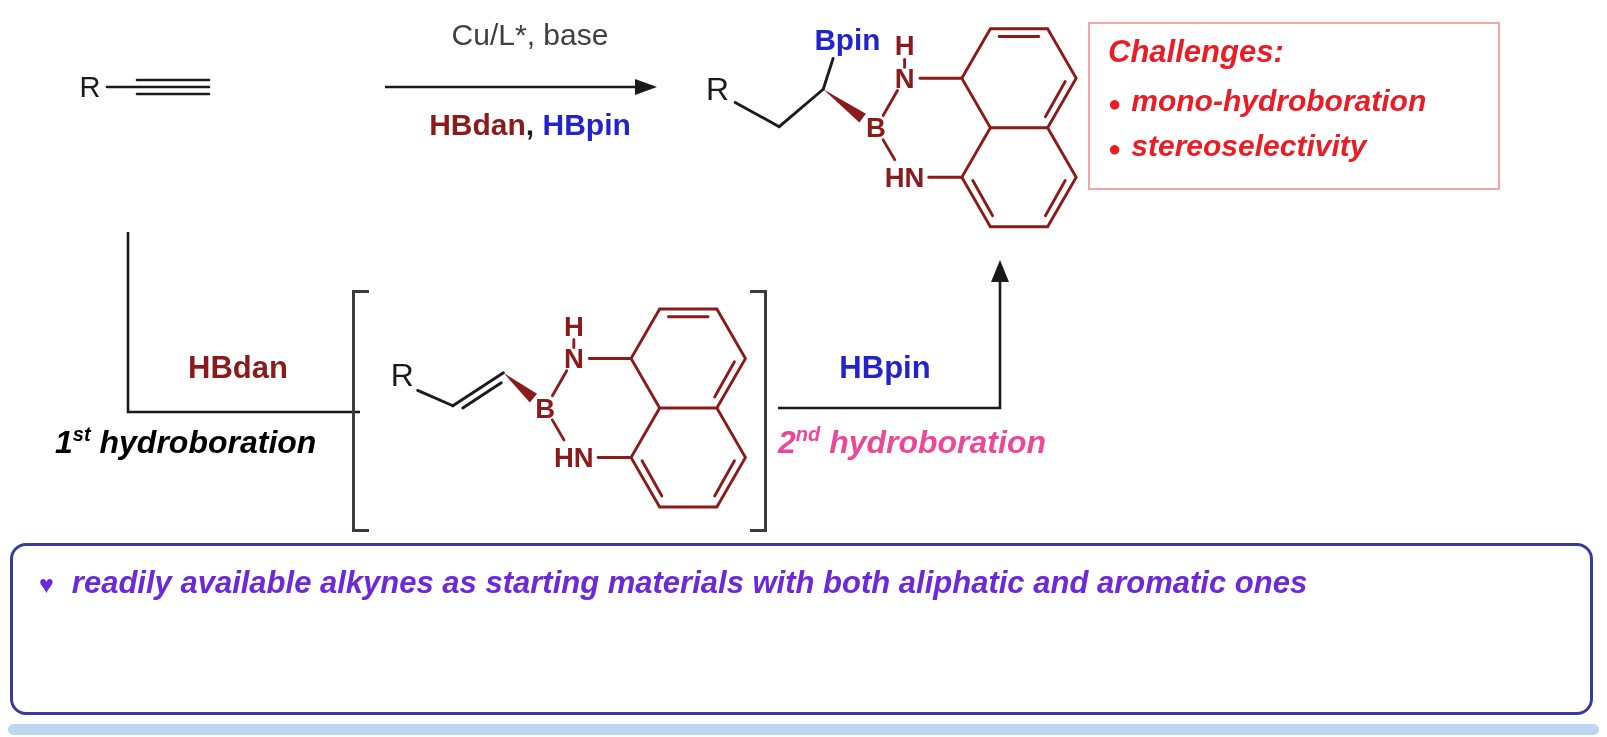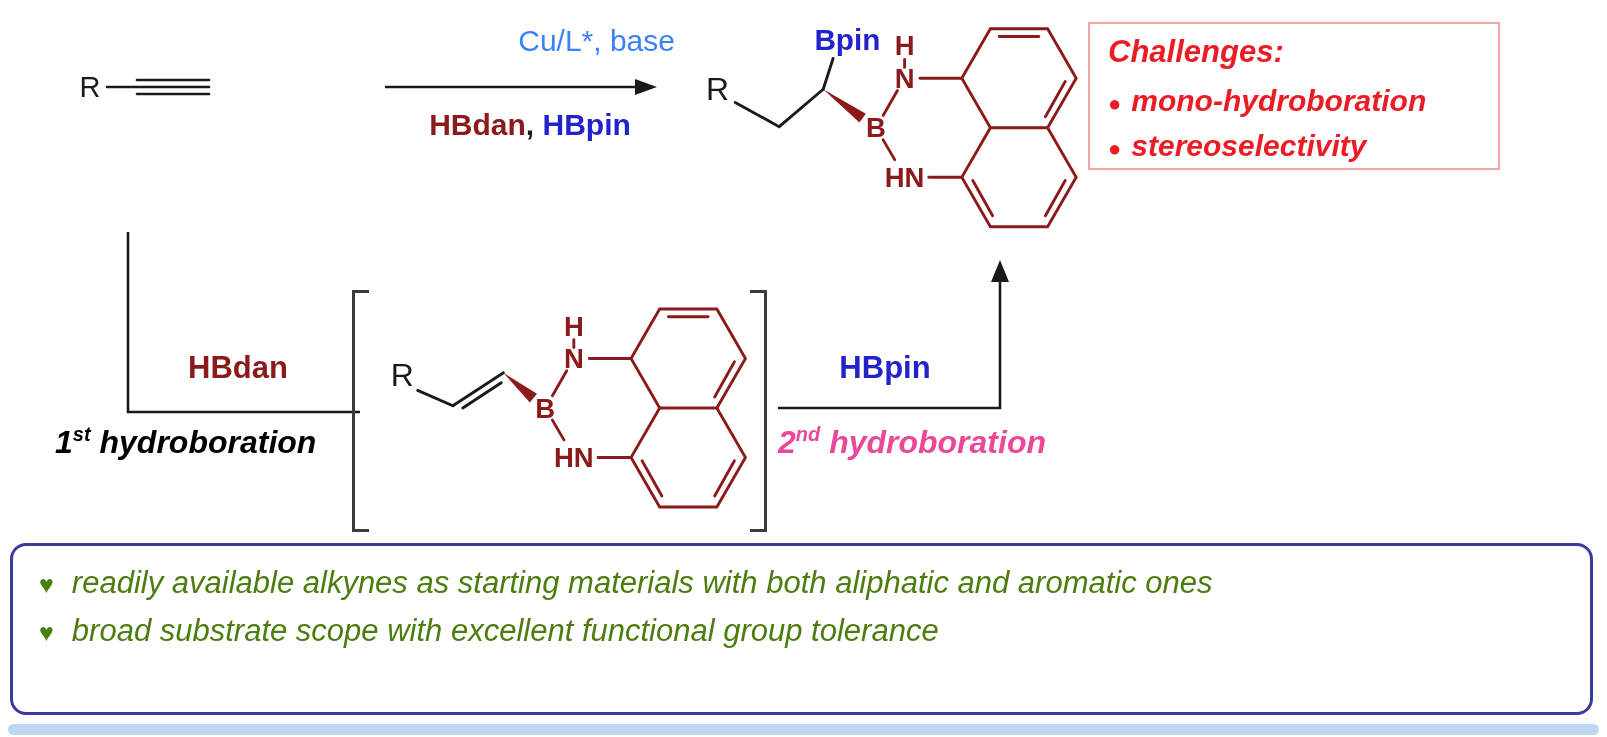--- a/index.html
+++ b/index.html
@@ -1,32 +1,32 @@
 <!DOCTYPE html>
 <html><head>
 <meta charset="utf-8">
 <style>
   html,body{margin:0;padding:0;background:#ffffff;}
   .scene{position:relative;width:1607px;height:737px;background:#ffffff;font-family:"Liberation Sans",sans-serif;overflow:hidden;}
   .abs{position:absolute;}
-  .cond{left:385px;top:24px;width:290px;text-align:right;font-size:30px;color:#3b82f6;}
+  .cond{left:385px;top:18px;width:290px;text-align:center;font-size:30px;color:#404040;}
   .reagents{left:370px;top:108px;width:320px;text-align:center;font-size:30px;font-weight:bold;color:#1a1a1a;}
   .maroon{color:#8B1A1A;}
   .blue{color:#2323CB;}
   .hbdan-label{left:158px;top:350px;width:160px;text-align:center;font-size:31px;font-weight:bold;color:#8B1A1A;}
   .step1-label{left:55px;top:423px;font-size:32px;font-weight:bold;font-style:italic;color:#000000;white-space:nowrap;}
   .hbpin-label{left:795px;top:350px;width:180px;text-align:center;font-size:31px;font-weight:bold;color:#2323CB;}
   .step2-label{left:778px;top:423px;font-size:32px;font-weight:bold;font-style:italic;color:#ec4899;white-space:nowrap;}
   sup{font-size:20px;}
-  .challenges{left:1088px;top:22px;width:412px;border:2px solid #F2A6A6;background:#ffffff;box-sizing:border-box;padding:10px 14px 0 18px;}
+  .challenges{left:1088px;top:22px;width:412px;border:2px solid #F2A6A6;background:#ffffff;box-sizing:border-box;padding:10px 14px 20px 18px;}
   .challenges .title{font-size:31px;font-weight:bold;font-style:italic;color:#EC1C24;margin-bottom:8px;}
   .challenges .item{font-size:30px;font-weight:bold;font-style:italic;color:#EC1C24;line-height:1.5;white-space:nowrap;}
   .challenges .dot{margin-right:10px;font-size:22px;font-style:normal;}
   .bottom-box{left:10px;top:543px;width:1583px;height:172px;border:3px solid #3A3A9C;border-radius:16px;background:#ffffff;box-sizing:border-box;padding:13px 10px 0 26px;}
-  .bottom-box .line{font-size:31px;font-weight:normal;font-style:italic;color:#4d7c0f;line-height:1.55;white-space:nowrap;}
+  .bottom-box .line{font-size:31px;font-weight:bold;font-style:italic;color:#6d28d9;line-height:1.55;white-space:nowrap;}
   .bottom-box .heart{font-size:25px;margin-right:18px;font-style:normal;}
   .bottom-bar{left:8px;top:724px;width:1591px;height:11px;background:#BDD7EE;border-radius:6px;}
   .bracket{box-sizing:border-box;}
   .bracket.l{left:352px;top:290px;width:17px;height:242px;border-left:3px solid #3b3b3b;border-top:3px solid #3b3b3b;border-bottom:3px solid #3b3b3b;}
   .bracket.r{left:750px;top:290px;width:17px;height:242px;border-right:3px solid #3b3b3b;border-top:3px solid #3b3b3b;border-bottom:3px solid #3b3b3b;}
   svg{overflow:visible;display:block;}
   .bond{stroke:#1a1a1a;stroke-width:2.6;fill:none;stroke-linecap:round;}
   .rbond{stroke:#8B1A1A;stroke-width:2.6;fill:none;stroke-linecap:round;}
   .arrowline{stroke:#1a1a1a;stroke-width:2.6;fill:none;}
   .atom{font-family:"Liberation Sans",sans-serif;font-size:25px;font-weight:bold;fill:#8B1A1A;}
@@ -131,18 +131,17 @@
     <polyline class="arrowline" points="6,152 228,152 228,22"></polyline>
     <polygon points="228,4 219,26 237,26" fill="#1a1a1a"></polygon>
   </svg>
   <div class="abs hbpin-label">HBpin</div>
   <div class="abs step2-label">
     <span>2</span><sup>nd</sup><span> hydroboration</span>
   </div>
 
   <div class="abs bottom-box">
     <div class="line"><span class="heart">♥</span><span>readily available alkynes as starting materials with both aliphatic and aromatic ones</span></div>
-    <div class="line"><span class="heart">♥</span><span>broad substrate scope with excellent functional group tolerance</span></div>
   </div>
 
   <div class="abs bottom-bar"></div>
 
 </div>
 
 </body></html>

